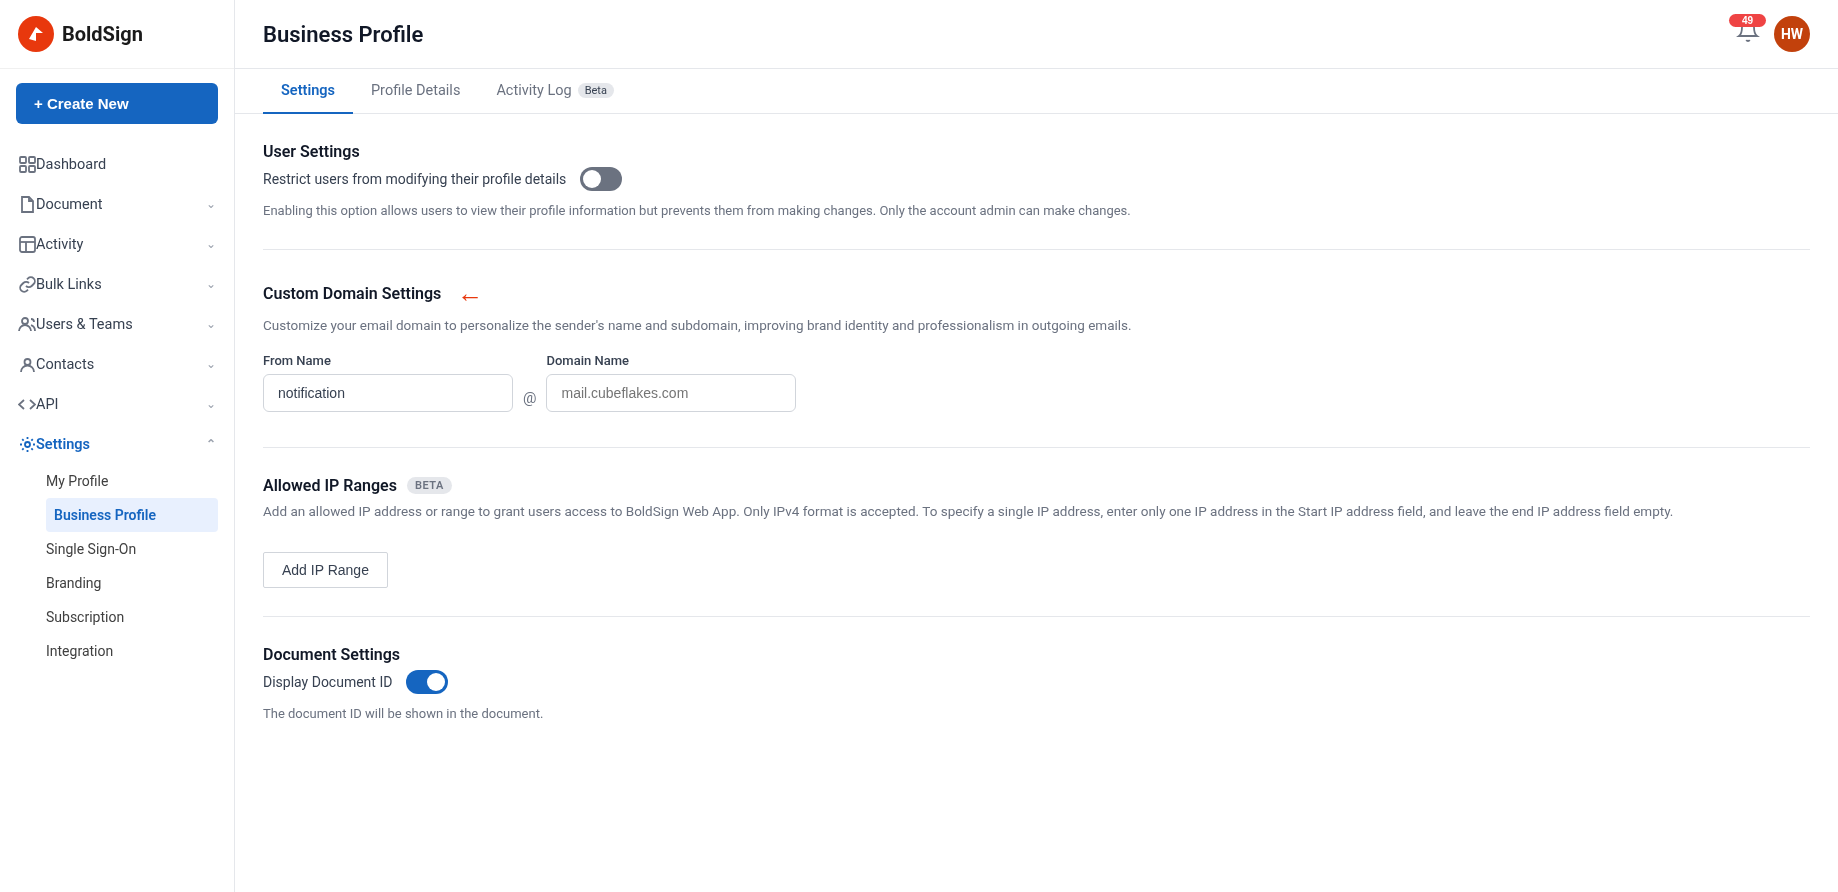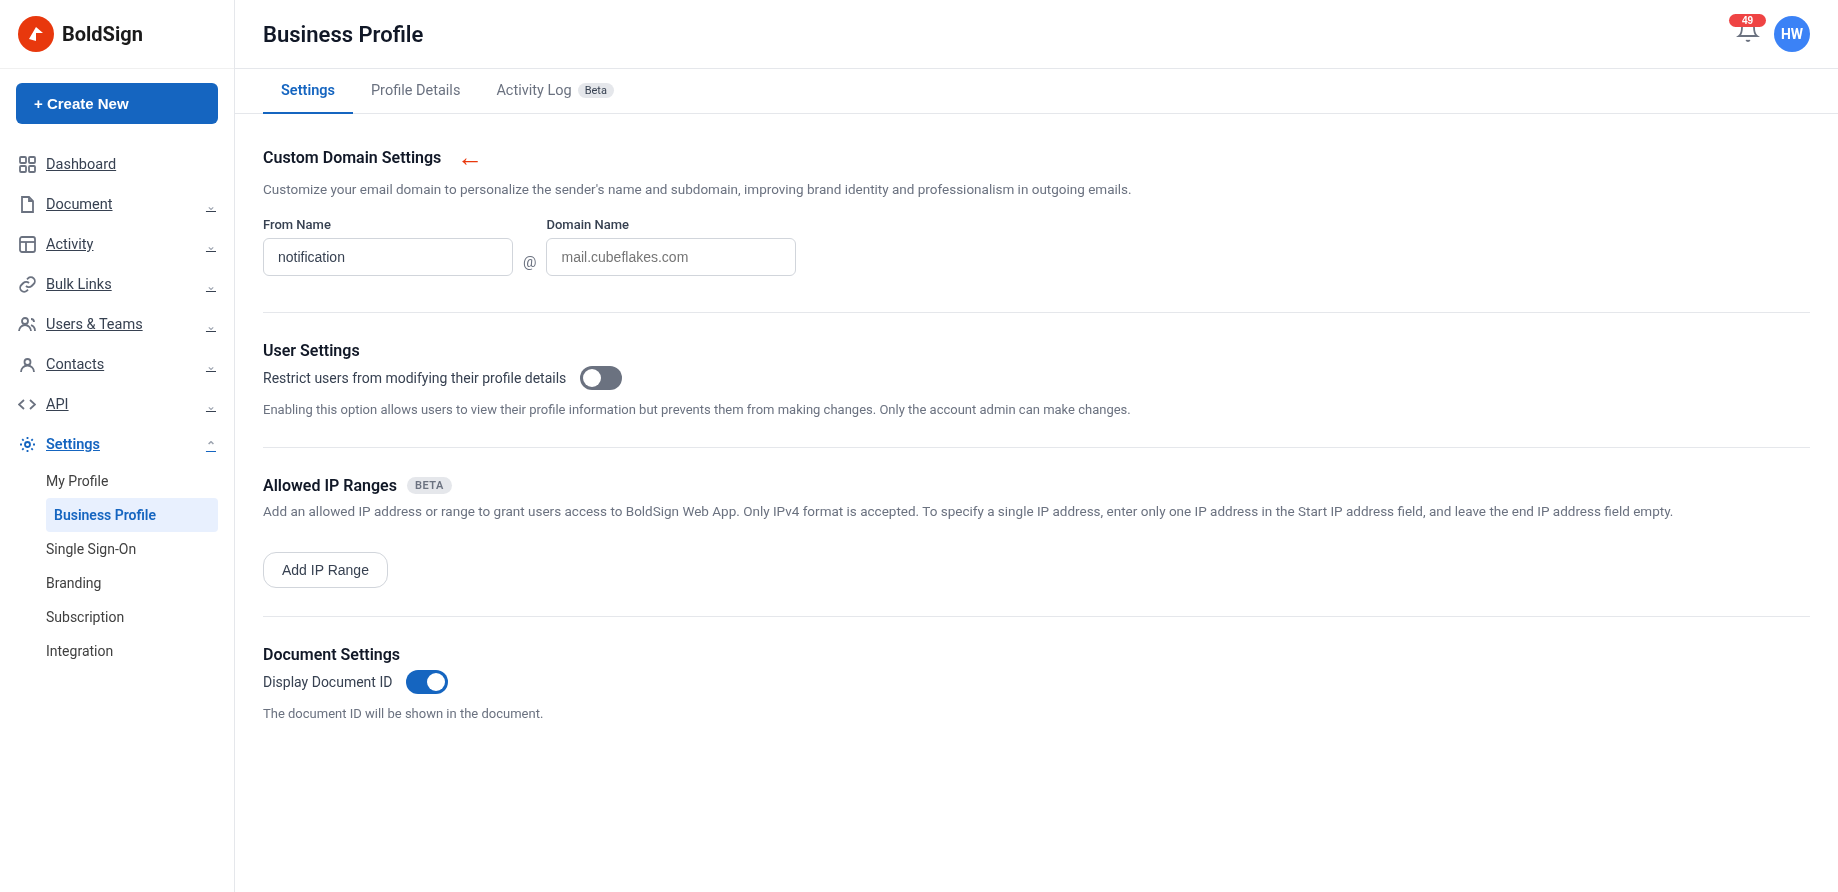--- a/index.html
+++ b/index.html
@@ -53,29 +53,28 @@
       cursor: pointer;
       display: flex;
       align-items: center;
       gap: 8px;
       width: calc(100% - 32px);
     }
 
     .sidebar-nav { flex: 1; padding: 6px 0; }
     .nav-item {
       display: flex;
-      align-items: flex-end;
-      gap: 10px;
+      align-items: center;
+      gap: 0;
       padding: 11px 18px;
       font-size: 14.5px;
       color: #374151;
       cursor: pointer;
       user-select: none;
       border-radius: 0;
-      text-decoration: underline;
     }
     .nav-item.active { color: #1565c0; font-weight: 600; }
     .nav-item .nav-icon { width: 18px; height: 18px; display: flex; align-items: center; justify-content: center; flex-shrink: 0; color: #6b7280; }
     .nav-item.active .nav-icon { color: #1565c0; }
     .nav-chevron { margin-left: auto; color: #9ca3af; font-size: 12px; }
 
     .sub-nav { padding-left: 46px; }
     .sub-nav-item {
       padding: 9px 18px 9px 0;
       font-size: 14px;
@@ -138,21 +137,21 @@
       font-size: 10px;
       font-weight: 700;
       border-radius: 10px;
       padding: 1px 13px;
       min-width: 18px;
       text-align: center;
     }
     .avatar {
       width: 36px;
       height: 36px;
-      background: #3b82f6;
+      background: #c2410c;
       border-radius: 50%;
       color: white;
       font-size: 14px;
       font-weight: 700;
       display: flex;
       align-items: center;
       justify-content: center;
       cursor: pointer;
     }
 
@@ -299,21 +298,21 @@
       border-radius: 10px;
       letter-spacing: 0.5px;
     }
 
     
     .outline-btn {
       border: 1px solid #d1d5db;
       background: #fff;
       color: #374151;
       padding: 9px 18px;
-      border-radius: 13px;
+      border-radius: 2px;
       font-size: 14px;
       cursor: pointer;
       margin-top: 12px;
     }
 
     
     .content-area::-webkit-scrollbar { width: 6px; }
     .content-area::-webkit-scrollbar-thumb { background: #d1d5db; border-radius: 3px; }
 
     .sidebar::-webkit-scrollbar { width: 4px; }
@@ -464,20 +463,31 @@
     <div class="tab">
       <span>Profile Details</span>
     </div>
     <div class="tab">
       <span>Activity Log</span>
       <span class="tab-badge">Beta</span>
     </div>
   </div>
 
   <div class="content-area">
+
+    <div class="section">
+      <div class="section-title">
+        <span>User Settings</span>
+      </div>
+      <div class="toggle-row">
+        <span class="toggle-label">Restrict users from modifying their profile details</span>
+        <div class="toggle"></div>
+      </div>
+      <p class="toggle-desc">Enabling this option allows users to view their profile information but prevents them from making changes. Only the account admin can make changes.</p>
+    </div>
 
     <div class="section">
       <div class="section-title">
         <span>Custom Domain Settings</span>
 
         <span class="arrow-annotation">←</span>
       </div>
       <p class="section-desc">Customize your email domain to personalize the sender's name and subdomain, improving brand identity and professionalism in outgoing emails.</p>
 
       <div class="form-row">
@@ -488,31 +498,20 @@
         <span class="at-symbol">@</span>
         <div class="form-group">
           <label class="form-label">Domain Name</label>
           <input type="text" class="form-input placeholder" placeholder="mail.cubeflakes.com" style="">
         </div>
       </div>
     </div>
 
     <div class="section">
       <div class="section-title">
-        <span>User Settings</span>
-      </div>
-      <div class="toggle-row">
-        <span class="toggle-label">Restrict users from modifying their profile details</span>
-        <div class="toggle"></div>
-      </div>
-      <p class="toggle-desc">Enabling this option allows users to view their profile information but prevents them from making changes. Only the account admin can make changes.</p>
-    </div>
-
-    <div class="section">
-      <div class="section-title">
         <span>Allowed IP Ranges</span>
         <span class="beta-badge">BETA</span>
       </div>
       <p class="section-desc">Add an allowed IP address or range to grant users access to BoldSign Web App. Only IPv4 format is accepted. To specify a single IP address, enter only one IP address in the Start IP address field, and leave the end IP address field empty.</p>
       <button class="outline-btn">Add IP Range</button>
     </div>
 
     <div class="section">
       <div class="section-title">
         <span>Document Settings</span>

